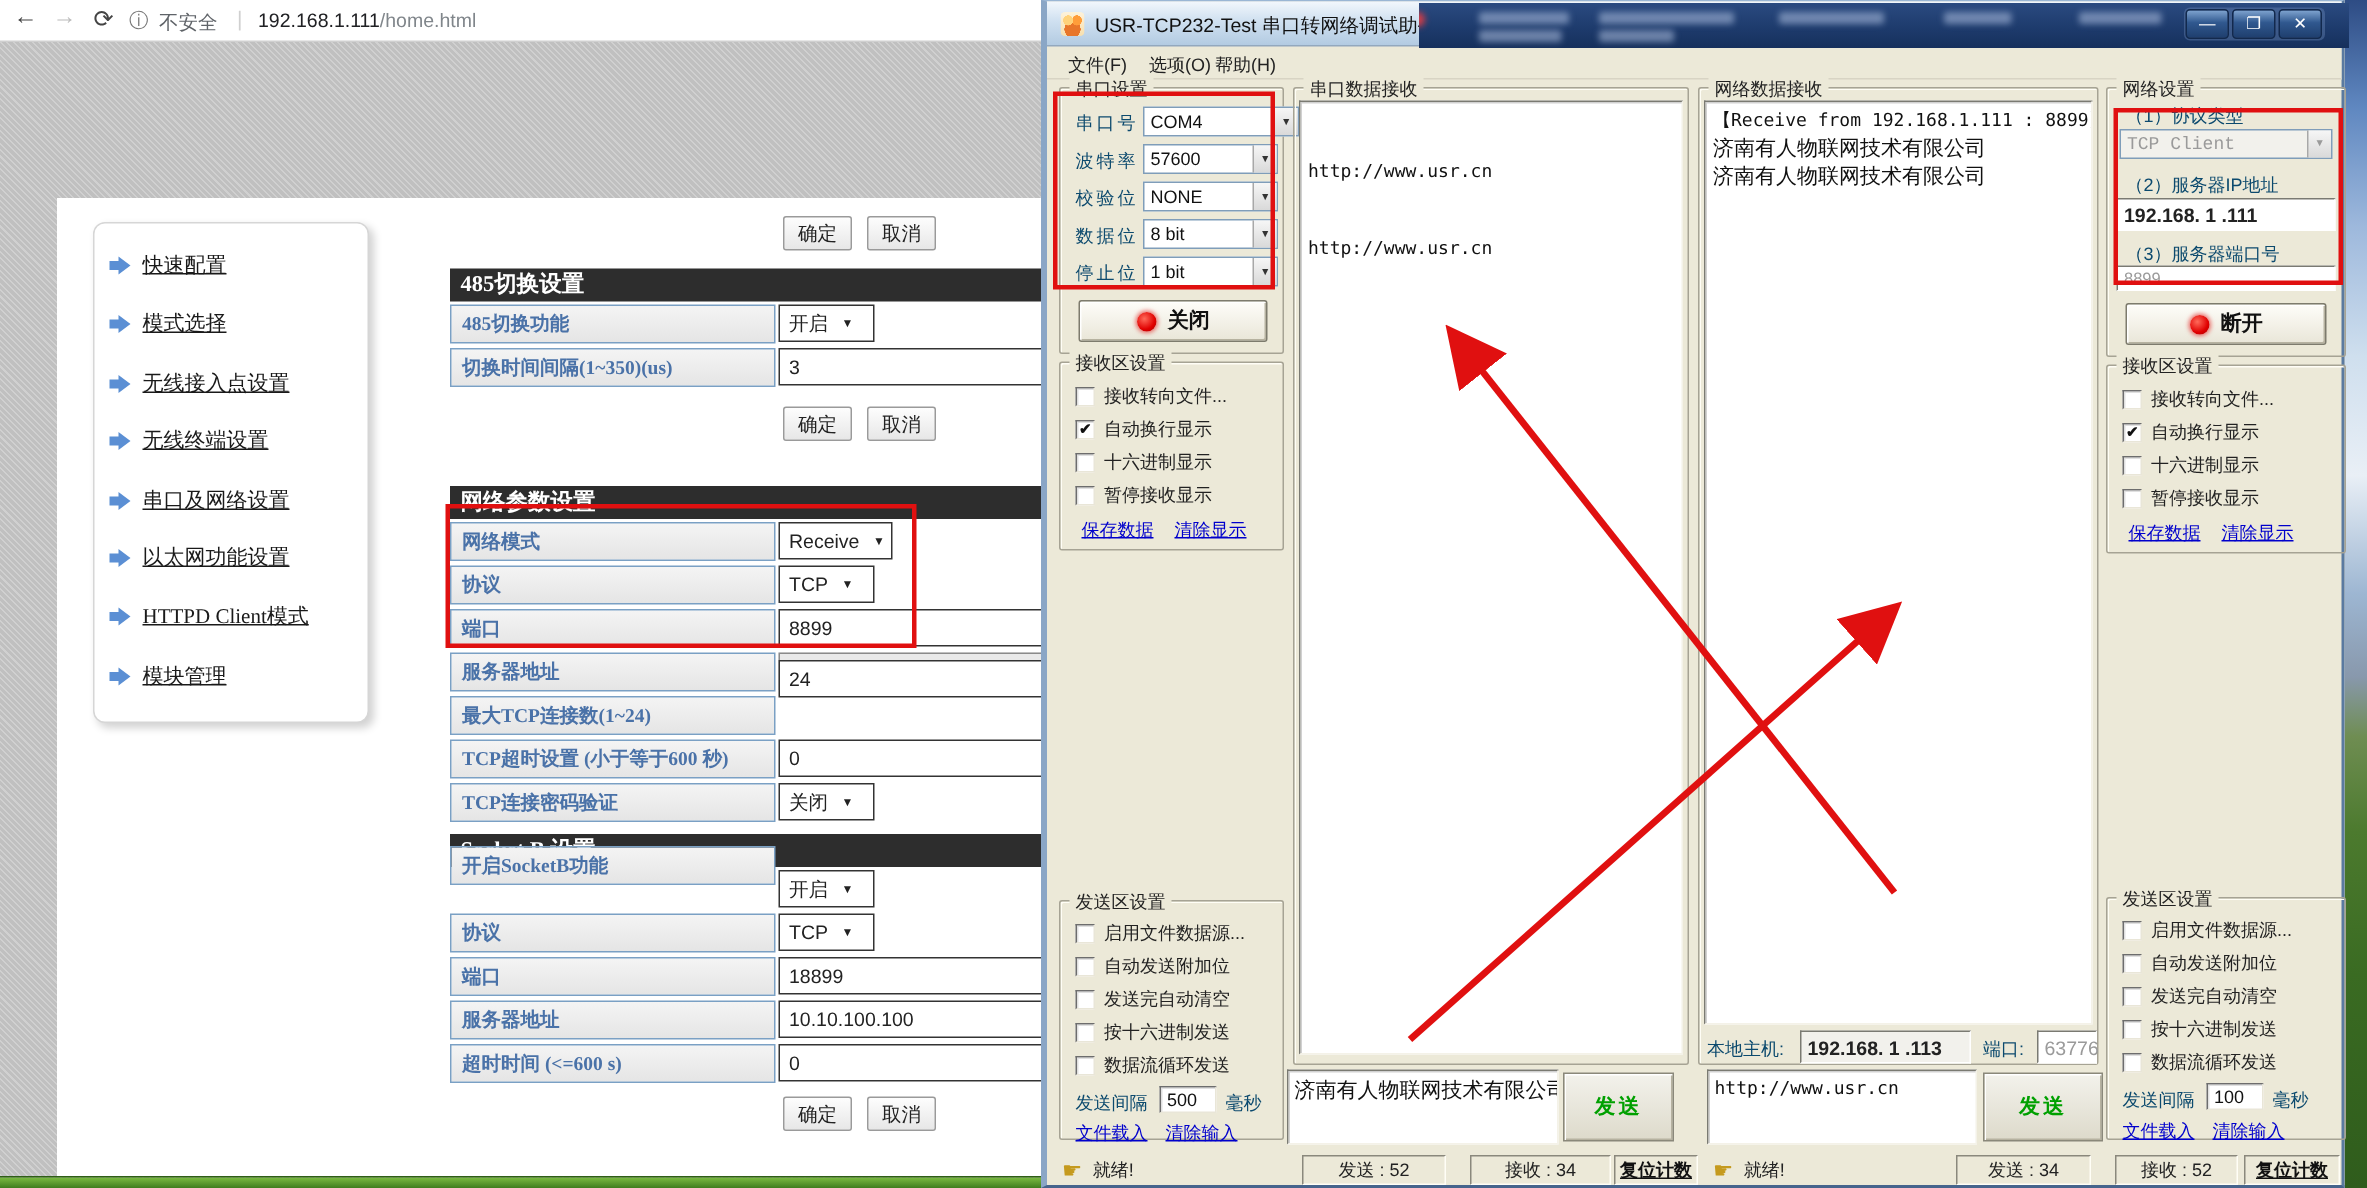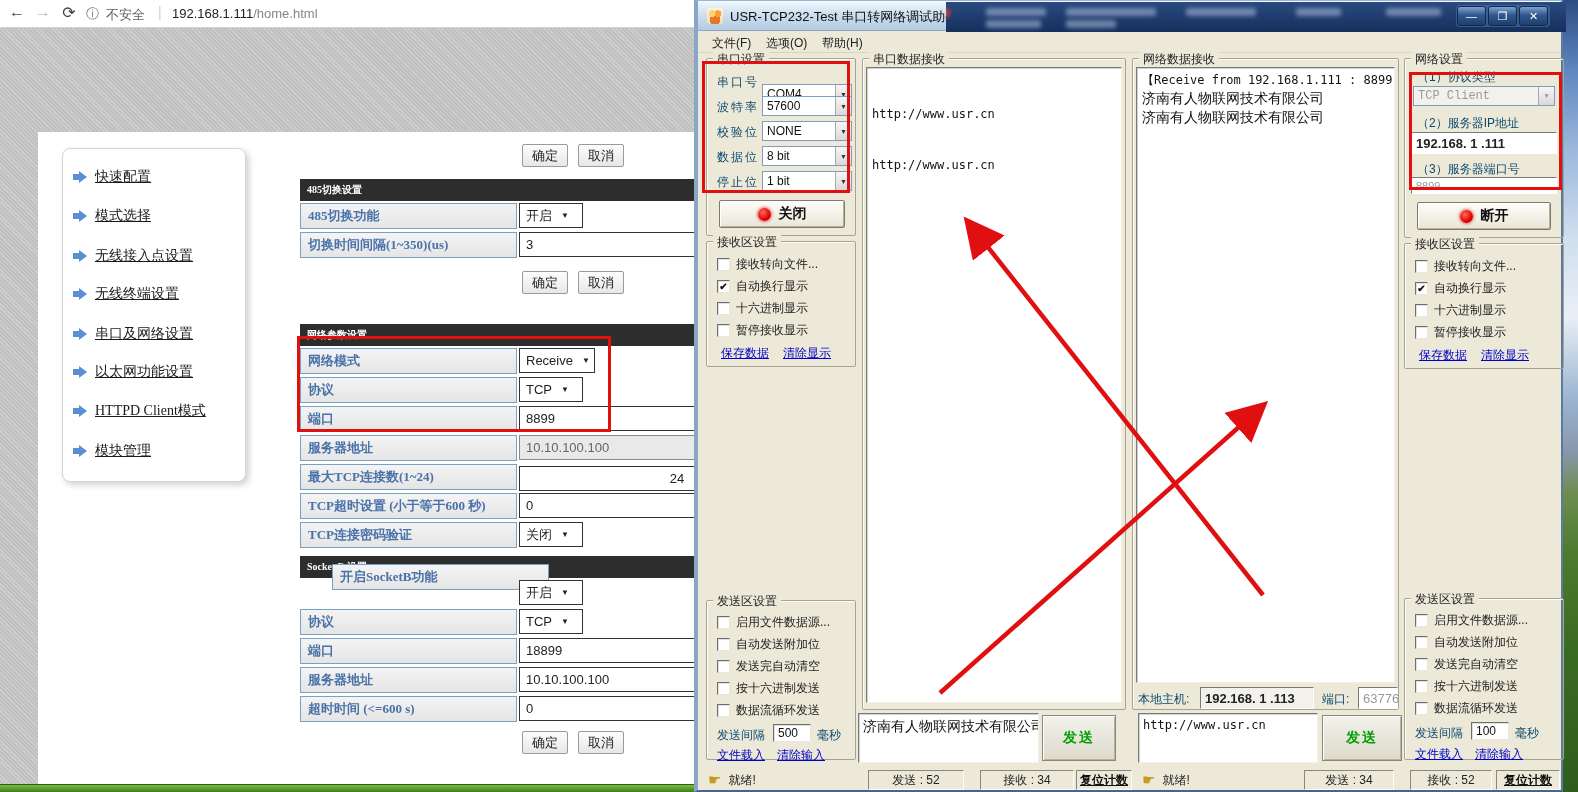--- a/index.html
+++ b/index.html
@@ -22,21 +22,21 @@
   .sidecard { position:absolute; left:62px; top:148px; width:184px; height:334px; background:#fff;
     border:1px solid #d6d6d6; border-radius:8px; box-shadow:3px 3px 6px rgba(0,0,0,.18); }
   .sitem { position:absolute; left:16px; height:20px; display:flex; align-items:center; gap:8px; cursor:pointer; }
   .sarrow { width:0; height:0; border-left:8px solid #5b8fd4; border-top:6px solid transparent; border-bottom:6px solid transparent; position:relative; }
   .sarrow::before { content:""; position:absolute; left:-14px; top:-3px; width:7px; height:6px; background:#5b8fd4; }
   .slabel { font-family:"Liberation Serif", serif; font-size:14px; color:#1a1a1a; text-decoration:underline; white-space:nowrap; }
 
   .wbtn { position:absolute; width:46px; height:23px; background:linear-gradient(#fdfdfd,#e7e7e7);
     border:1px solid #9a9a9a; font-size:13px; color:#222; text-align:center; line-height:21px; border-radius:2px; }
   .thead { position:absolute; left:300px; width:500px; height:22px; background:#2d2d2d; color:#fff;
-    font-weight:bold; font-size:10px; line-height:22px; padding-left:7px; font-family:"Liberation Serif", serif; }
+    font-weight:bold; font-size:15px; line-height:22px; padding-left:7px; font-family:"Liberation Serif", serif; }
   .tlabel { position:absolute; left:300px; width:217px; height:26px; border:1px solid #7aa0c4;
     background:linear-gradient(#f4f4f4,#e5e5e5); color:#4a72a8; font-weight:bold; font-size:13px;
     font-family:"Liberation Serif", serif; line-height:24px; padding-left:7px; white-space:nowrap; }
   .binp { position:absolute; left:519px; width:310px; height:25px; background:#fff; border:1px solid #333;
     font-size:13px; color:#222; line-height:23px; padding-left:6px; }
   .binp.dis { background:#e9e9e9; border-color:#8a8a8a; color:#666; }
   .bsel { position:absolute; left:519px; height:25px; background:#fff; border:1px solid #333;
     font-size:13px; color:#222; display:flex; align-items:center; gap:9px; padding:0 6px; }
   .bsel .car { font-size:8px; color:#222; }
 
@@ -192,31 +192,31 @@
     <div class="tlabel" style="top:377px;">协议</div>
     <div class="bsel" style="top:377px;width:64px;">
         <span>TCP</span>
         <span class="car">▼</span>
       </div>
     <div class="tlabel" style="top:406px;">端口</div>
     <div class="binp" style="top:406px;">8899</div>
     <div class="tlabel" style="top:435px;">服务器地址</div>
     <div class="binp dis" style="top:435px;">10.10.100.100</div>
     <div class="tlabel" style="top:464px;">最大TCP连接数(1~24)</div>
-    <div class="binp" style="top:466px;text-align:center;">24</div>
+    <div class="binp" style="top:440px;">24</div>
     <div class="tlabel" style="top:493px;">TCP超时设置 (小于等于600 秒)</div>
     <div class="binp" style="top:493px;">0</div>
     <div class="tlabel" style="top:522px;">TCP连接密码验证</div>
     <div class="bsel" style="top:522px;width:64px;">
         <span>关闭</span>
         <span class="car">▼</span>
       </div>
 
     <div class="thead" style="top:556px;">Socket B 设置</div>
-    <div class="tlabel" style="top:564px;margin-left:32px;">开启SocketB功能</div>
+    <div class="tlabel" style="top:564px;">开启SocketB功能</div>
     <div class="bsel" style="top:580px;width:64px;">
         <span>开启</span>
         <span class="car">▼</span>
       </div>
     <div class="tlabel" style="top:609px;">协议</div>
     <div class="bsel" style="top:609px;width:64px;">
         <span>TCP</span>
         <span class="car">▼</span>
       </div>
     <div class="tlabel" style="top:638px;">端口</div>
@@ -249,27 +249,27 @@
       </div>
       <div class="winbtns">
         <div class="wb">—</div>
         <div class="wb">❐</div>
         <div class="wb">✕</div>
       </div>
     </div>
     <div class="menubar">
       <div class="mitem" style="left:14px;">文件(F)</div>
       <div class="mitem" style="left:68px;">选项(O)</div>
-      <div class="mitem" style="left:124px;">帮助(H)</div>
+      <div class="mitem" style="left:112px;">帮助(H)</div>
     </div>
 
     <div class="gb" style="left:8px;top:57px;width:150px;height:178px;">
       <div class="gl">串口设置</div>
       <div class="flabel" style="left:10px;top:15px;">串口号</div>
-      <div class="combo" style="left:55px;top:25px;width:90px;">
+      <div class="combo" style="left:55px;top:12px;width:104px;">
           <span class="cval">COM4</span>
           <span class="cbtn">▼</span>
         </div>
       <div class="flabel" style="left:10px;top:40px;">波特率</div>
       <div class="combo" style="left:55px;top:37px;width:90px;">
           <span class="cval">57600</span>
           <span class="cbtn">▼</span>
         </div>
       <div class="flabel" style="left:10px;top:65px;">校验位</div>
       <div class="combo" style="left:55px;top:62px;width:90px;">

